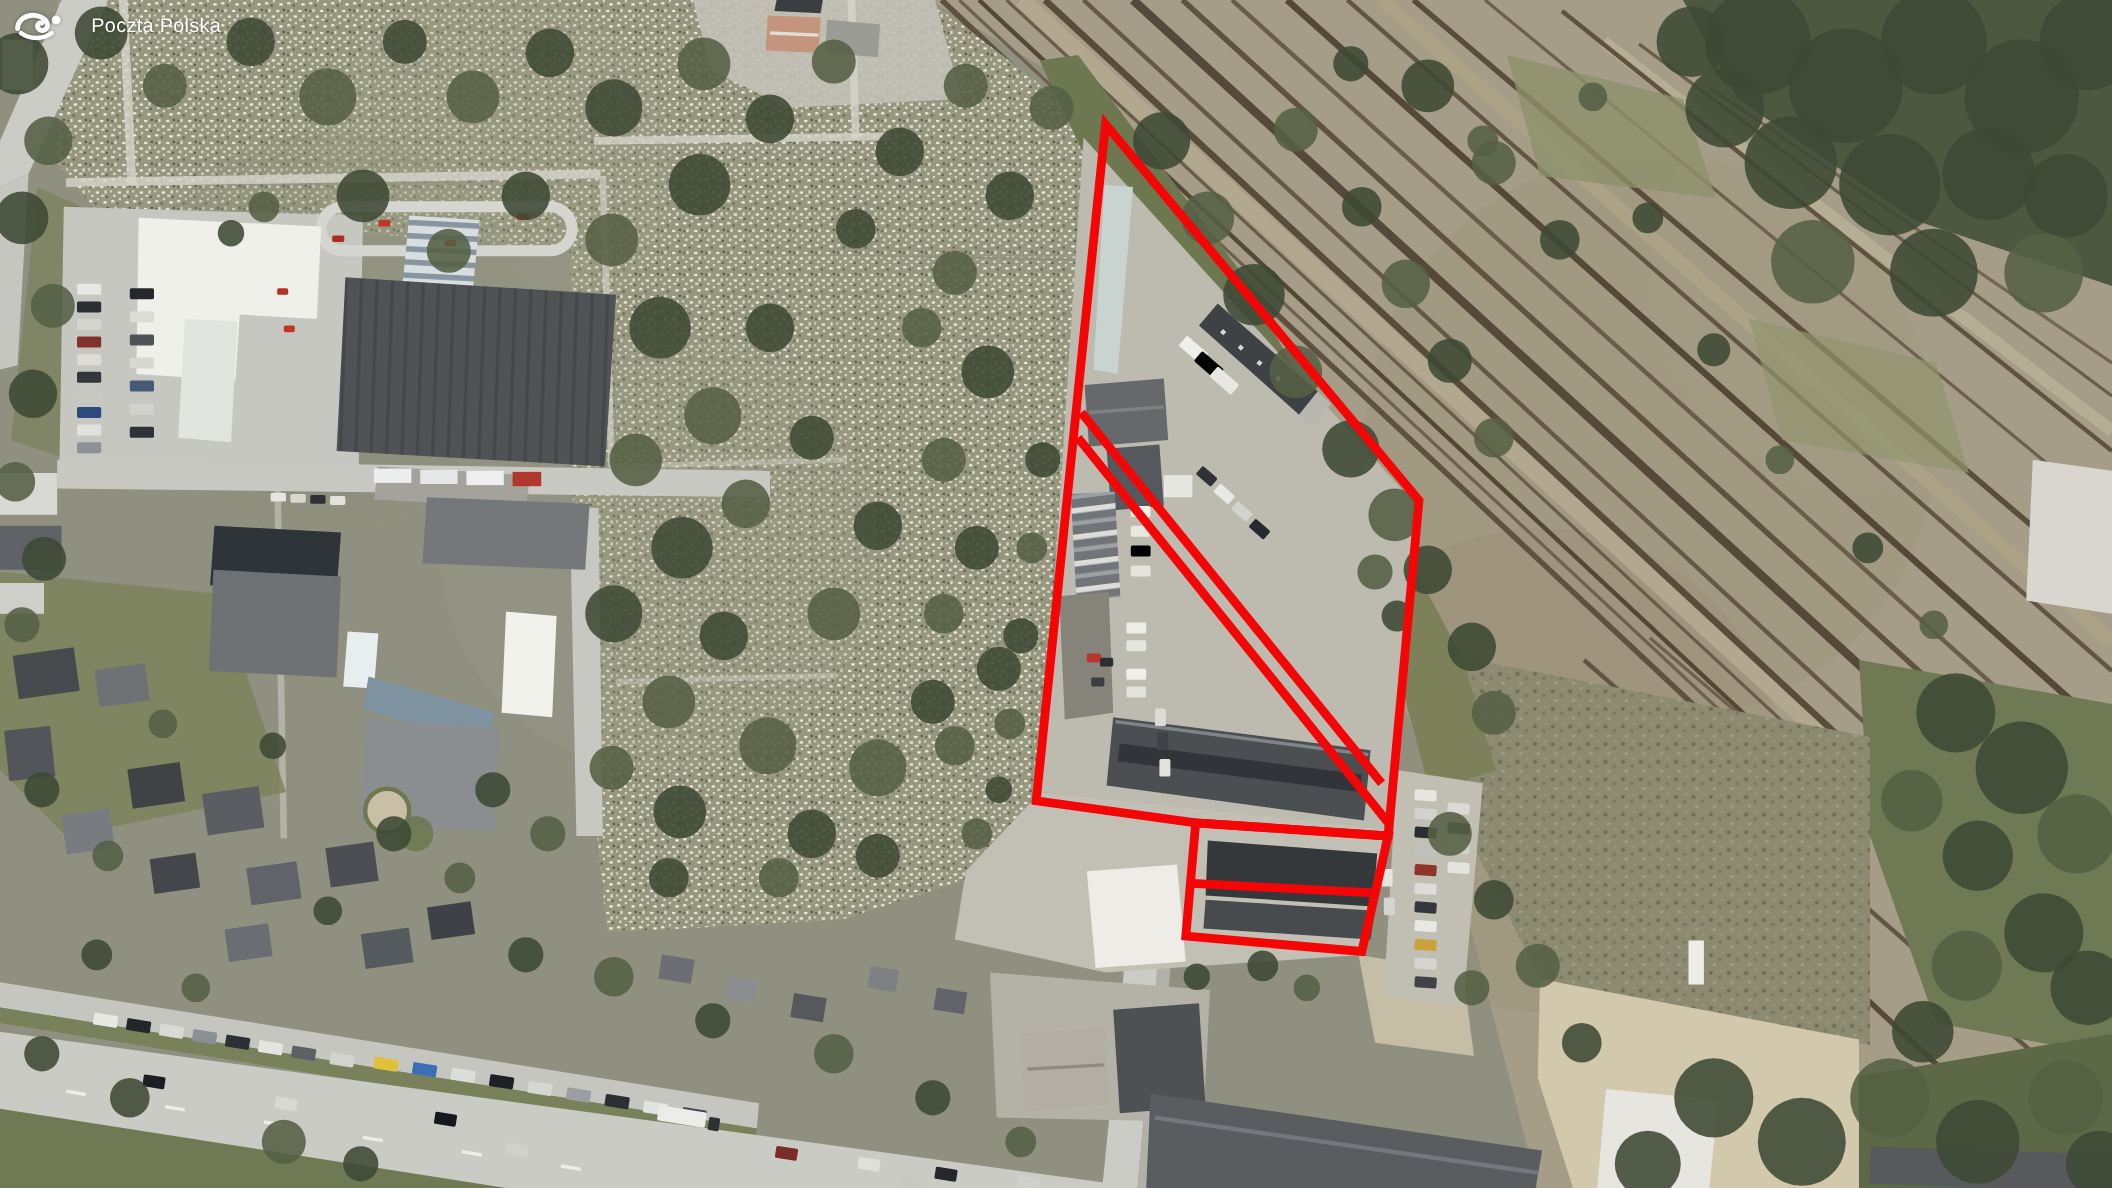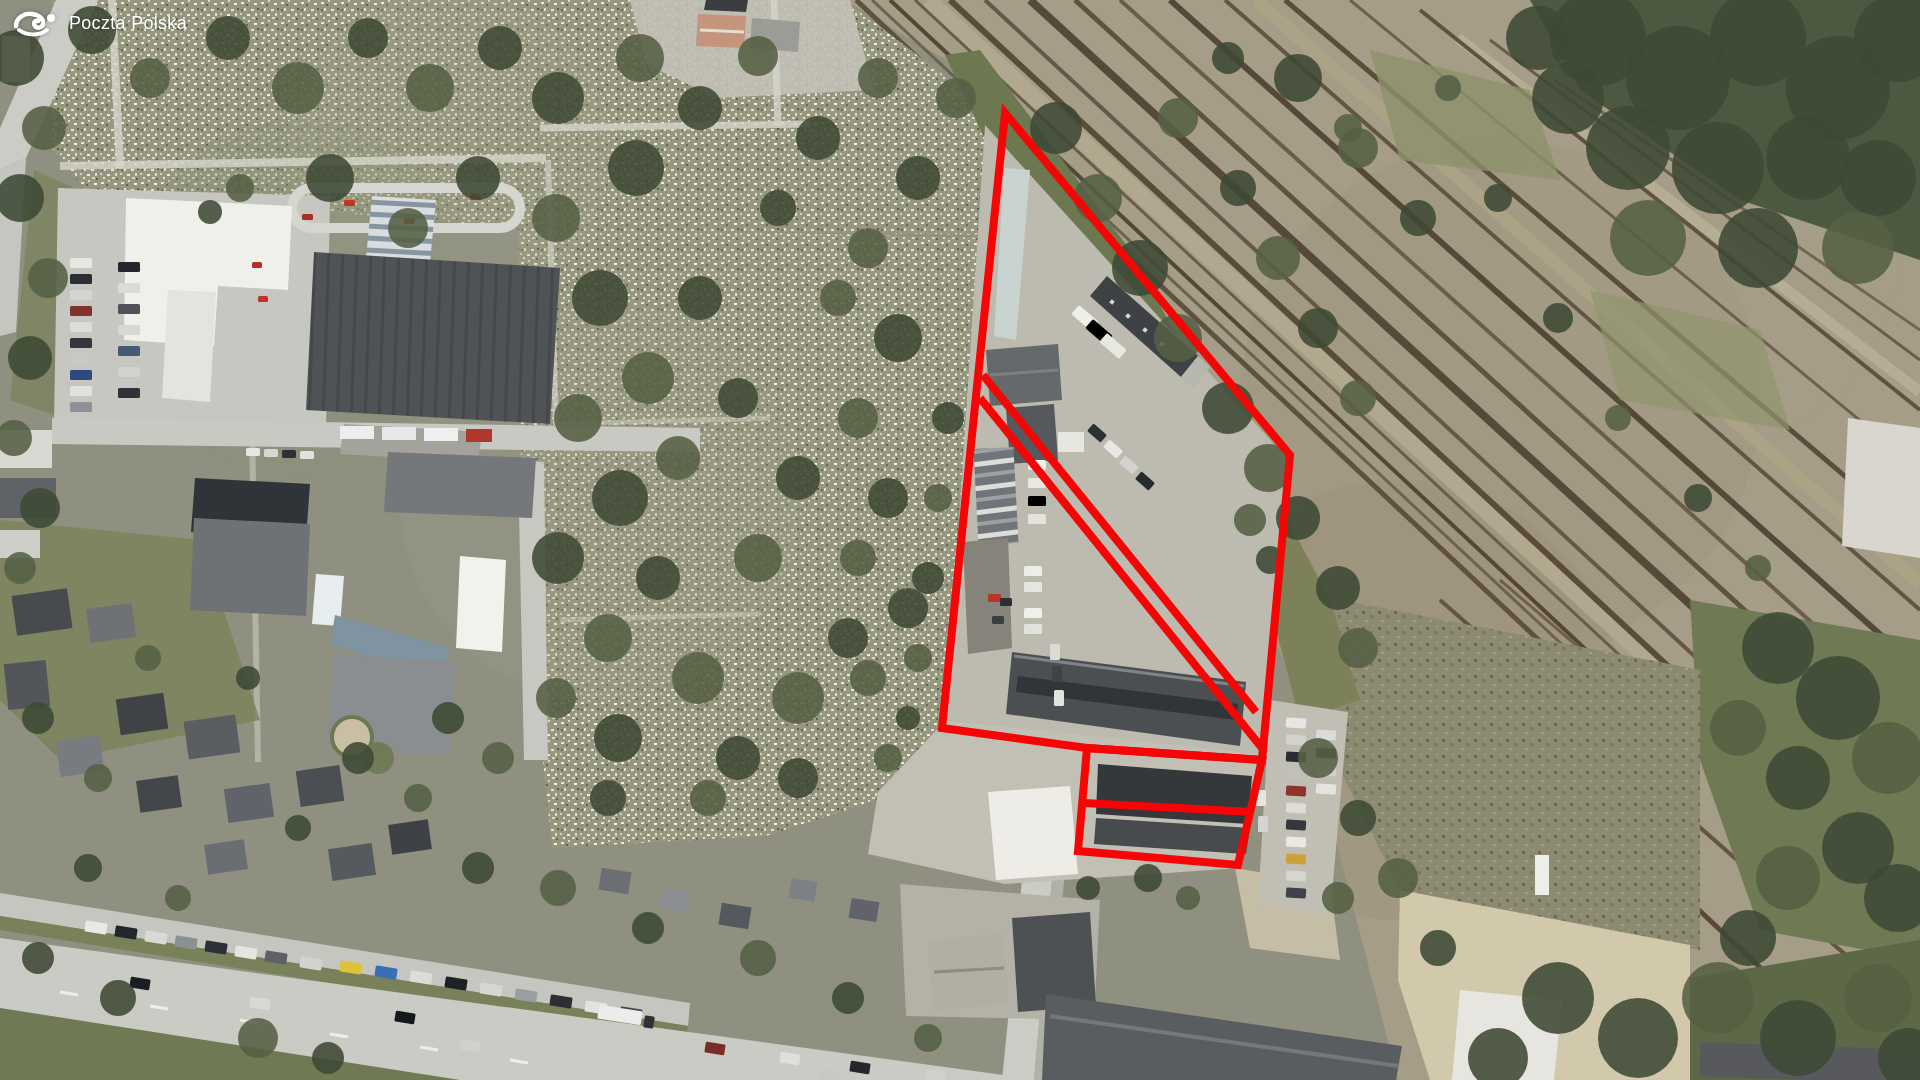--- a/index.html
+++ b/index.html
@@ -1,19 +1,19 @@
 <!DOCTYPE html>
 <html><head>
 <meta charset="utf-8">
 <style>
   html,body{margin:0;padding:0;background:#222;}
   .stage{position:relative;width:1920px;height:1080px;overflow:hidden;background:#8f9080;
          font-family:"Liberation Sans", sans-serif;}
   .stage svg.map{position:absolute;inset:0;display:block;}
-  .brand{position:absolute;left:13px;top:9px;display:flex;align-items:center;gap:10px;
+  .brand{position:absolute;left:13px;top:9px;display:flex;align-items:center;gap:24px;
          color:#fff;z-index:50;}
   .brand .wordmark{font-size:18px;font-weight:400;letter-spacing:.3px;
          text-shadow:0 0 3px rgba(0,0,0,.35);}
   .brand svg{display:block;filter:drop-shadow(0 0 2px rgba(0,0,0,.3));}
 </style>
 </head>
 <body>
 
 <div class="stage">
 

